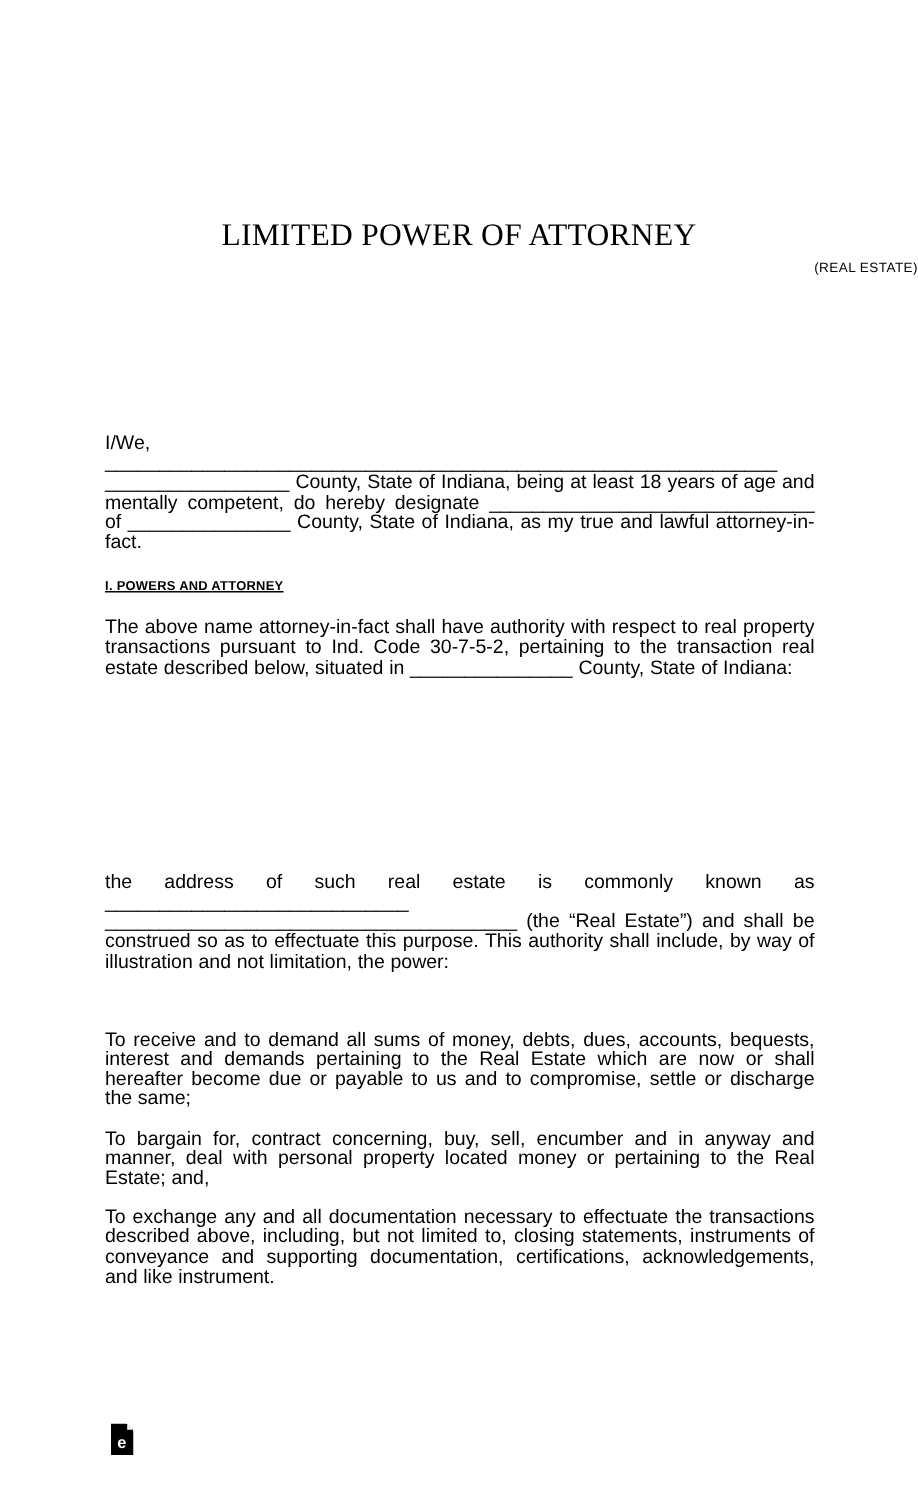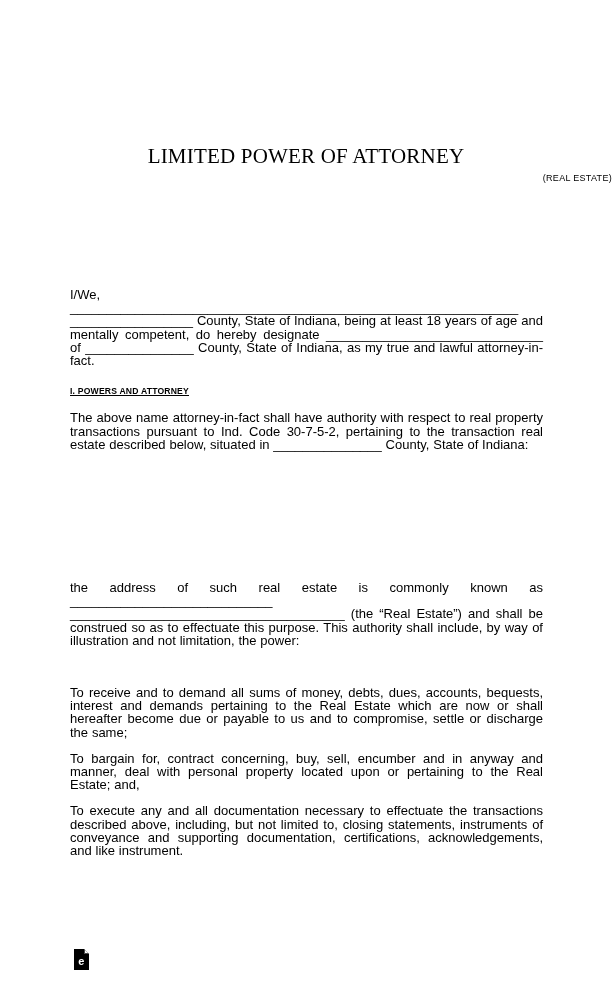--- a/index.html
+++ b/index.html
@@ -134,25 +134,25 @@
 
     <div class="gap-md"></div>
 
 
     <div class="gap-md"></div>
 
     <p class="para">To receive and to demand all sums of money, debts, dues, accounts, bequests, interest and demands pertaining to the Real Estate which are now or shall hereafter become due or payable to us and to compromise, settle or discharge the same;</p>
 
     <div class="gap-md"></div>
 
-    <p class="para">To bargain for, contract concerning, buy, sell, encumber and in anyway and manner, deal with personal property located upon or pertaining to the Real Estate; and,</p>
+    <p class="para">To bargain for, contract concerning, buy, sell, encumber and in anyway and manner, deal with personal property located money or pertaining to the Real Estate; and,</p>
 
     <div class="gap-md"></div>
 
-    <p class="para">To execute any and all documentation necessary to effectuate the transactions described above, including, but not limited to, closing statements, instruments of conveyance and supporting documentation, certifications, acknowledgements, and like instrument.</p>
+    <p class="para">To exchange any and all documentation necessary to effectuate the transactions described above, including, but not limited to, closing statements, instruments of conveyance and supporting documentation, certifications, acknowledgements, and like instrument.</p>
 
   </div>
 
   <div class="logo">
     <svg width="15" height="21" viewBox="0 0 15 21" xmlns="http://www.w3.org/2000/svg">
       <path d="M0 0 H10 L15 5 V21 H0 Z" fill="#000000"></path>
       <path d="M10 0 L15 5 H10 Z" fill="#ffffff"></path>
       <path d="M10.4 0.4 L10.4 4.6 L14.6 4.6" fill="none" stroke="#000000" stroke-width="0.8"></path>
       <text x="7.2" y="16.2" text-anchor="middle" font-family="Liberation Sans, sans-serif" font-size="11" font-weight="bold" fill="#ffffff">e</text>
     </svg>

